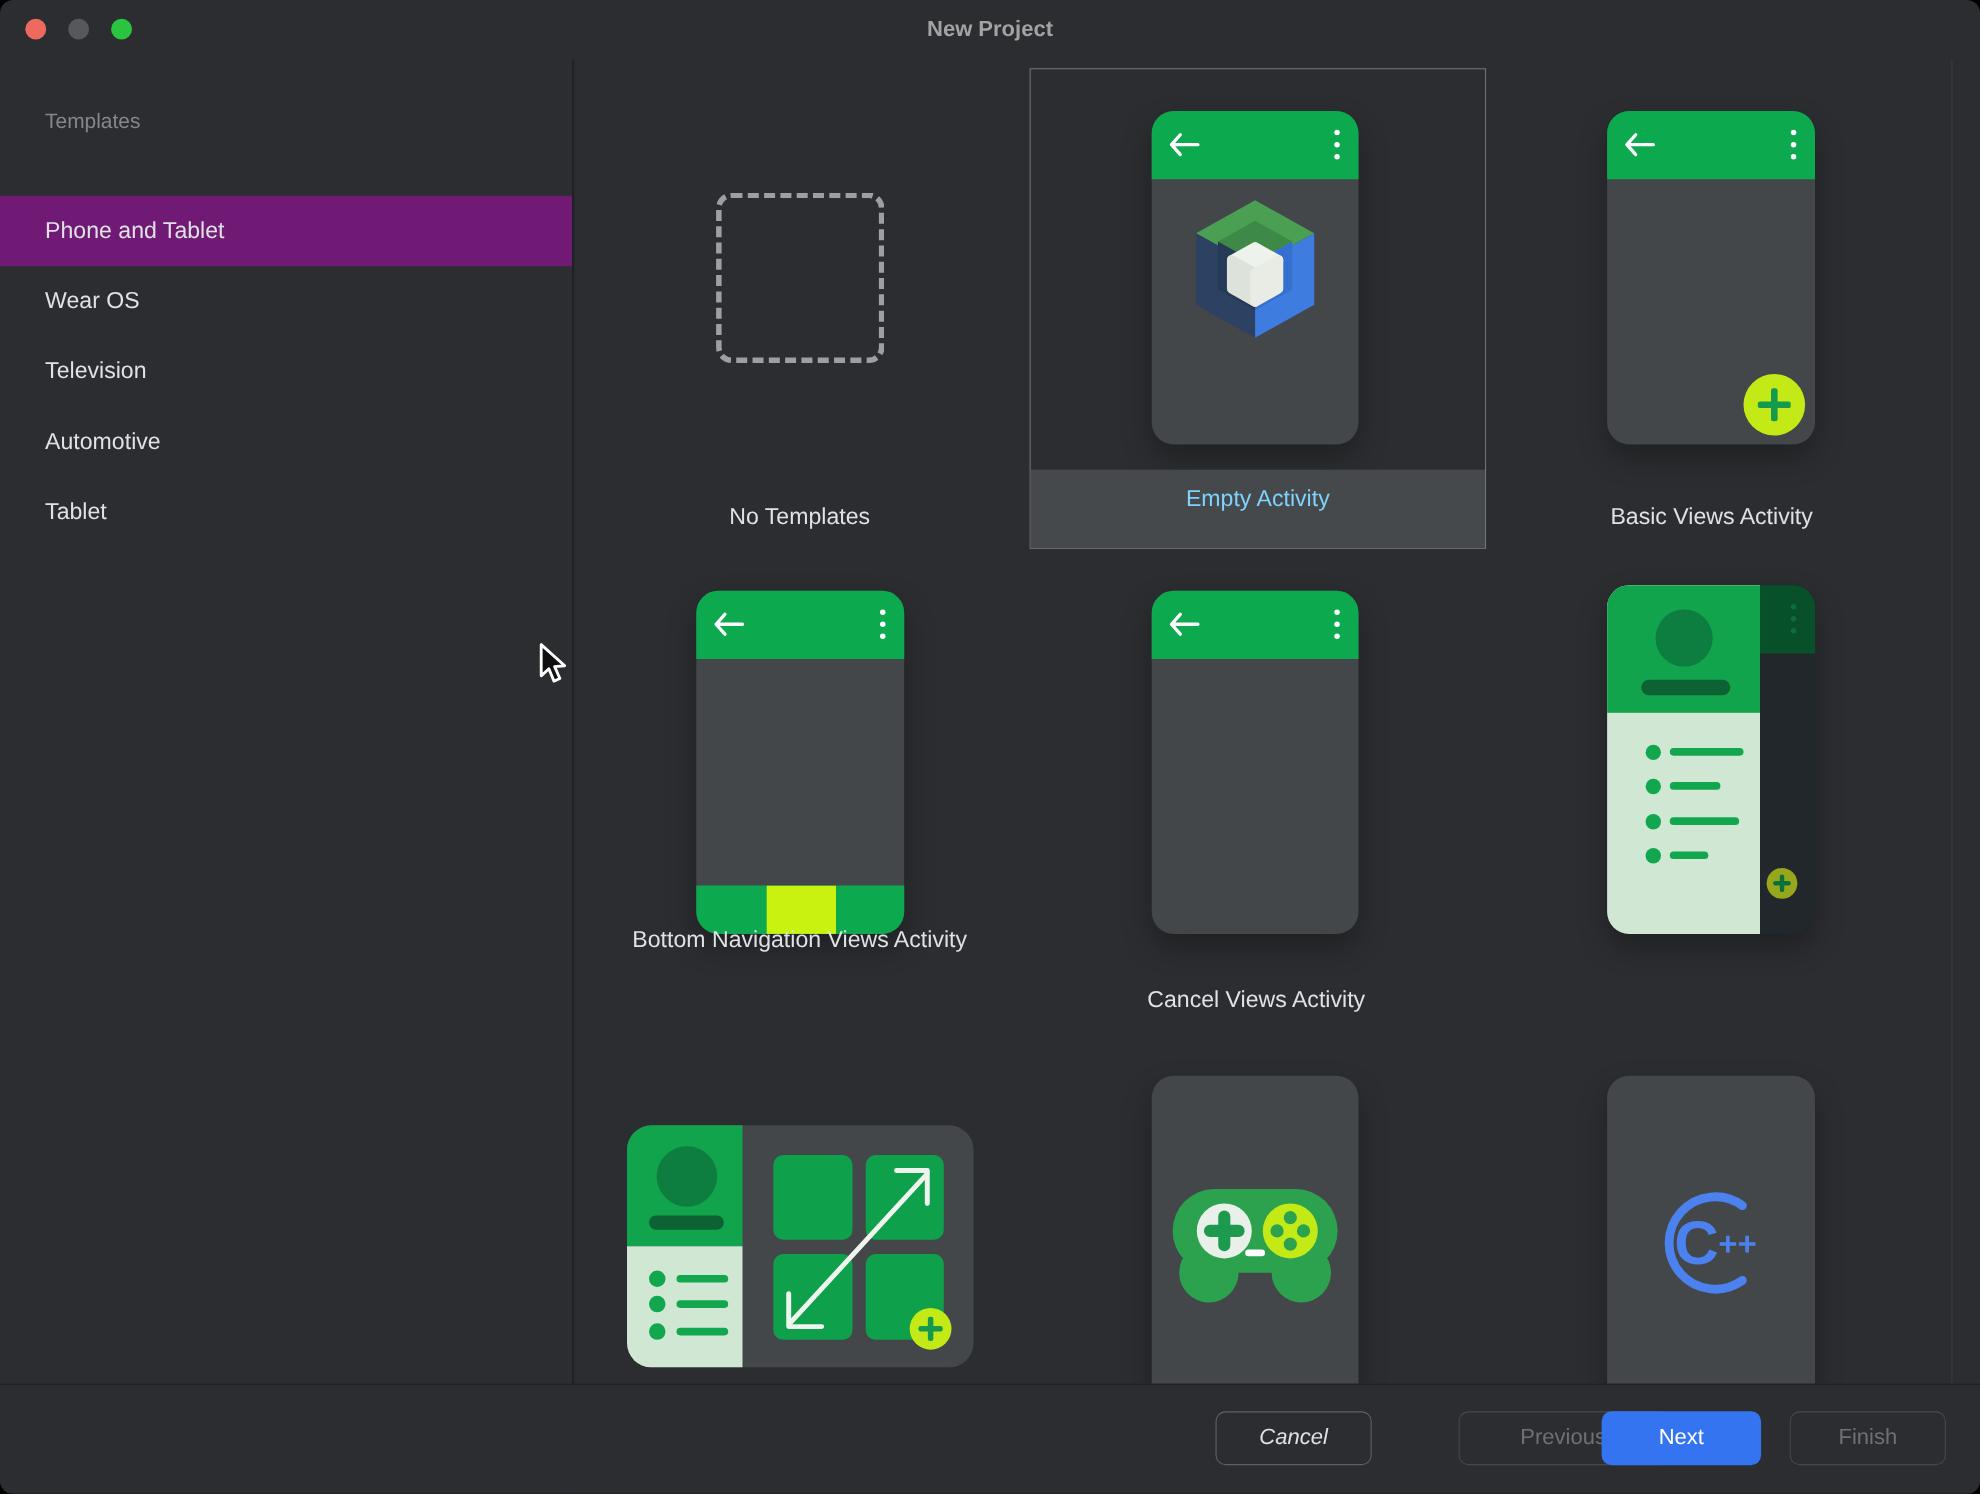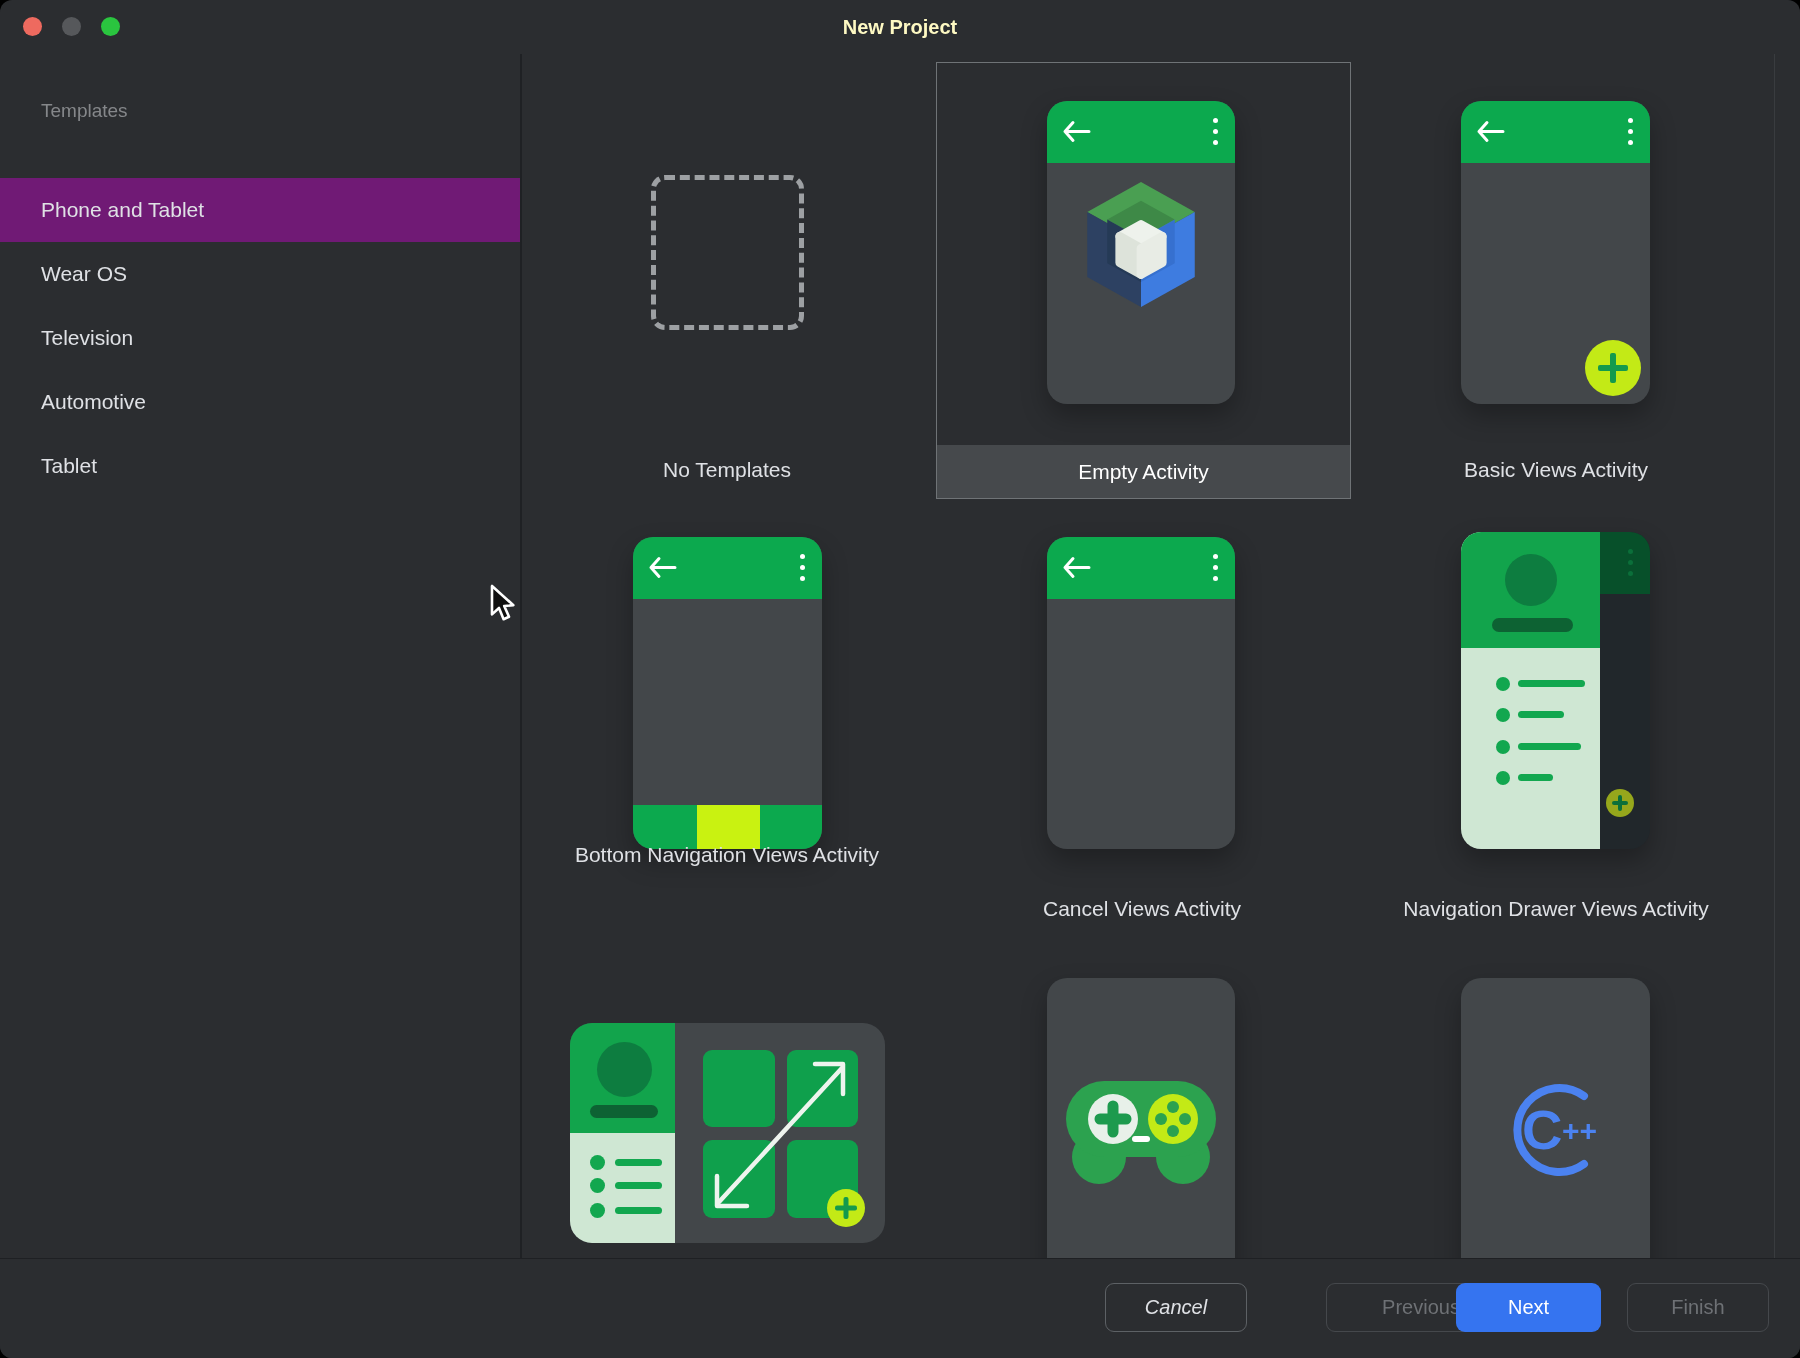--- a/index.html
+++ b/index.html
@@ -9,21 +9,21 @@
   }
   .window{position:absolute;inset:0;background:#2b2d30;border-radius:12px;overflow:hidden;}
 
   
   .titlebar{position:absolute;top:0;left:0;right:0;height:54px;}
   .light{position:absolute;top:17px;width:19px;height:19px;border-radius:50%;}
   .light.close{left:23px;background:#ee6a5f;}
   .light.min{left:62px;background:#56585b;}
   .light.zoom{left:101px;background:#2ac53f;}
   .win-title{position:absolute;top:0;left:0;right:0;height:54px;line-height:54px;
-    text-align:center;color:#fef9c3;font-size:20px;font-weight:bold;}
+    text-align:center;color:#a3a3a3;font-size:20px;font-weight:bold;}
 
   
   .sidebar{position:absolute;top:54px;left:0;width:522px;bottom:0;border-right:2px solid #1f2124;box-sizing:border-box;}
   .templates-header{position:absolute;left:41px;top:46px;font-size:19px;color:#85878a;}
   .nav-item{position:absolute;left:0;right:0;height:64px;line-height:64px;padding-left:41px;
     font-size:21px;color:#dfe1e5;box-sizing:border-box;}
   .nav-item.selected{background:#701a75;}
 
   
   .content{position:absolute;left:522px;top:54px;width:1278px;height:1204px;overflow:hidden;}
@@ -37,22 +37,22 @@
   .appbar.dim{background:#07502a;}
   .back{position:absolute;left:15px;top:19px;}
   .kebab{position:absolute;right:17px;top:17px;display:flex;flex-direction:column;gap:6px;align-items:center;}
   .kebab i{width:5px;height:5px;border-radius:50%;background:#fff;display:block;}
   .kebab.dim i{background:#0b6f3a;}
 
   .dashed-box{position:absolute;left:129px;top:121px;width:153px;height:155px;box-sizing:border-box;
     border:5px dashed #9da0a3;border-radius:14px;}
 
   .selbox{position:absolute;left:414px;top:8px;width:415px;height:437px;border:1px solid #6f7376;box-sizing:border-box;}
-  .sel-label{position:absolute;left:0;right:0;bottom:0;height:53px;background:#46494c;line-height:53px;
-    text-align:center;color:#ffffff;font-size:21px;}
+  .sel-label{position:absolute;left:0;right:0;bottom:0;height:71px;background:#46494c;line-height:53px;
+    text-align:center;color:#7dd3fc;font-size:21px;}
 
   .fab{position:absolute;width:56px;height:56px;border-radius:50%;background:#c3ea16;}
   .fab::before,.fab::after{content:"";position:absolute;background:#149a4d;left:50%;top:50%;border-radius:2px;}
   .fab::before{width:30px;height:6px;transform:translate(-50%,-50%);}
   .fab::after{width:6px;height:30px;transform:translate(-50%,-50%);}
   .fab.sm{width:38px;height:38px;}
   .fab.sm::before{width:22px;height:5px;}
   .fab.sm::after{width:5px;height:22px;}
   .fab.dim{width:28px;height:28px;background:#96a71c;}
   .fab.dim::before{width:16px;height:4px;background:#0b6f3a;}
@@ -211,21 +211,20 @@
         <div class="d-dot" style="top:145px"></div>
         <div class="d-line" style="top:148px;width:67px"></div>
         <div class="d-dot" style="top:176px"></div>
         <div class="d-line" style="top:179px;width:46px"></div>
         <div class="d-dot" style="top:208px"></div>
         <div class="d-line" style="top:211px;width:63px"></div>
         <div class="d-dot" style="top:239px"></div>
         <div class="d-line" style="top:242px;width:35px"></div>
       </div>
     </div>
-    <div class="card-label" style="left:824px;top:843px;width:420px">Navigation Drawer Views Activity</div>
 
     <div class="resp-card">
       <div class="resp-left-top">
         <div class="resp-avatar"></div>
         <div class="resp-name"></div>
       </div>
       <div class="resp-left-bottom">
         <div class="m-dot" style="top:22px"></div>
         <div class="m-line" style="top:26px"></div>
         <div class="m-dot" style="top:45px"></div>

